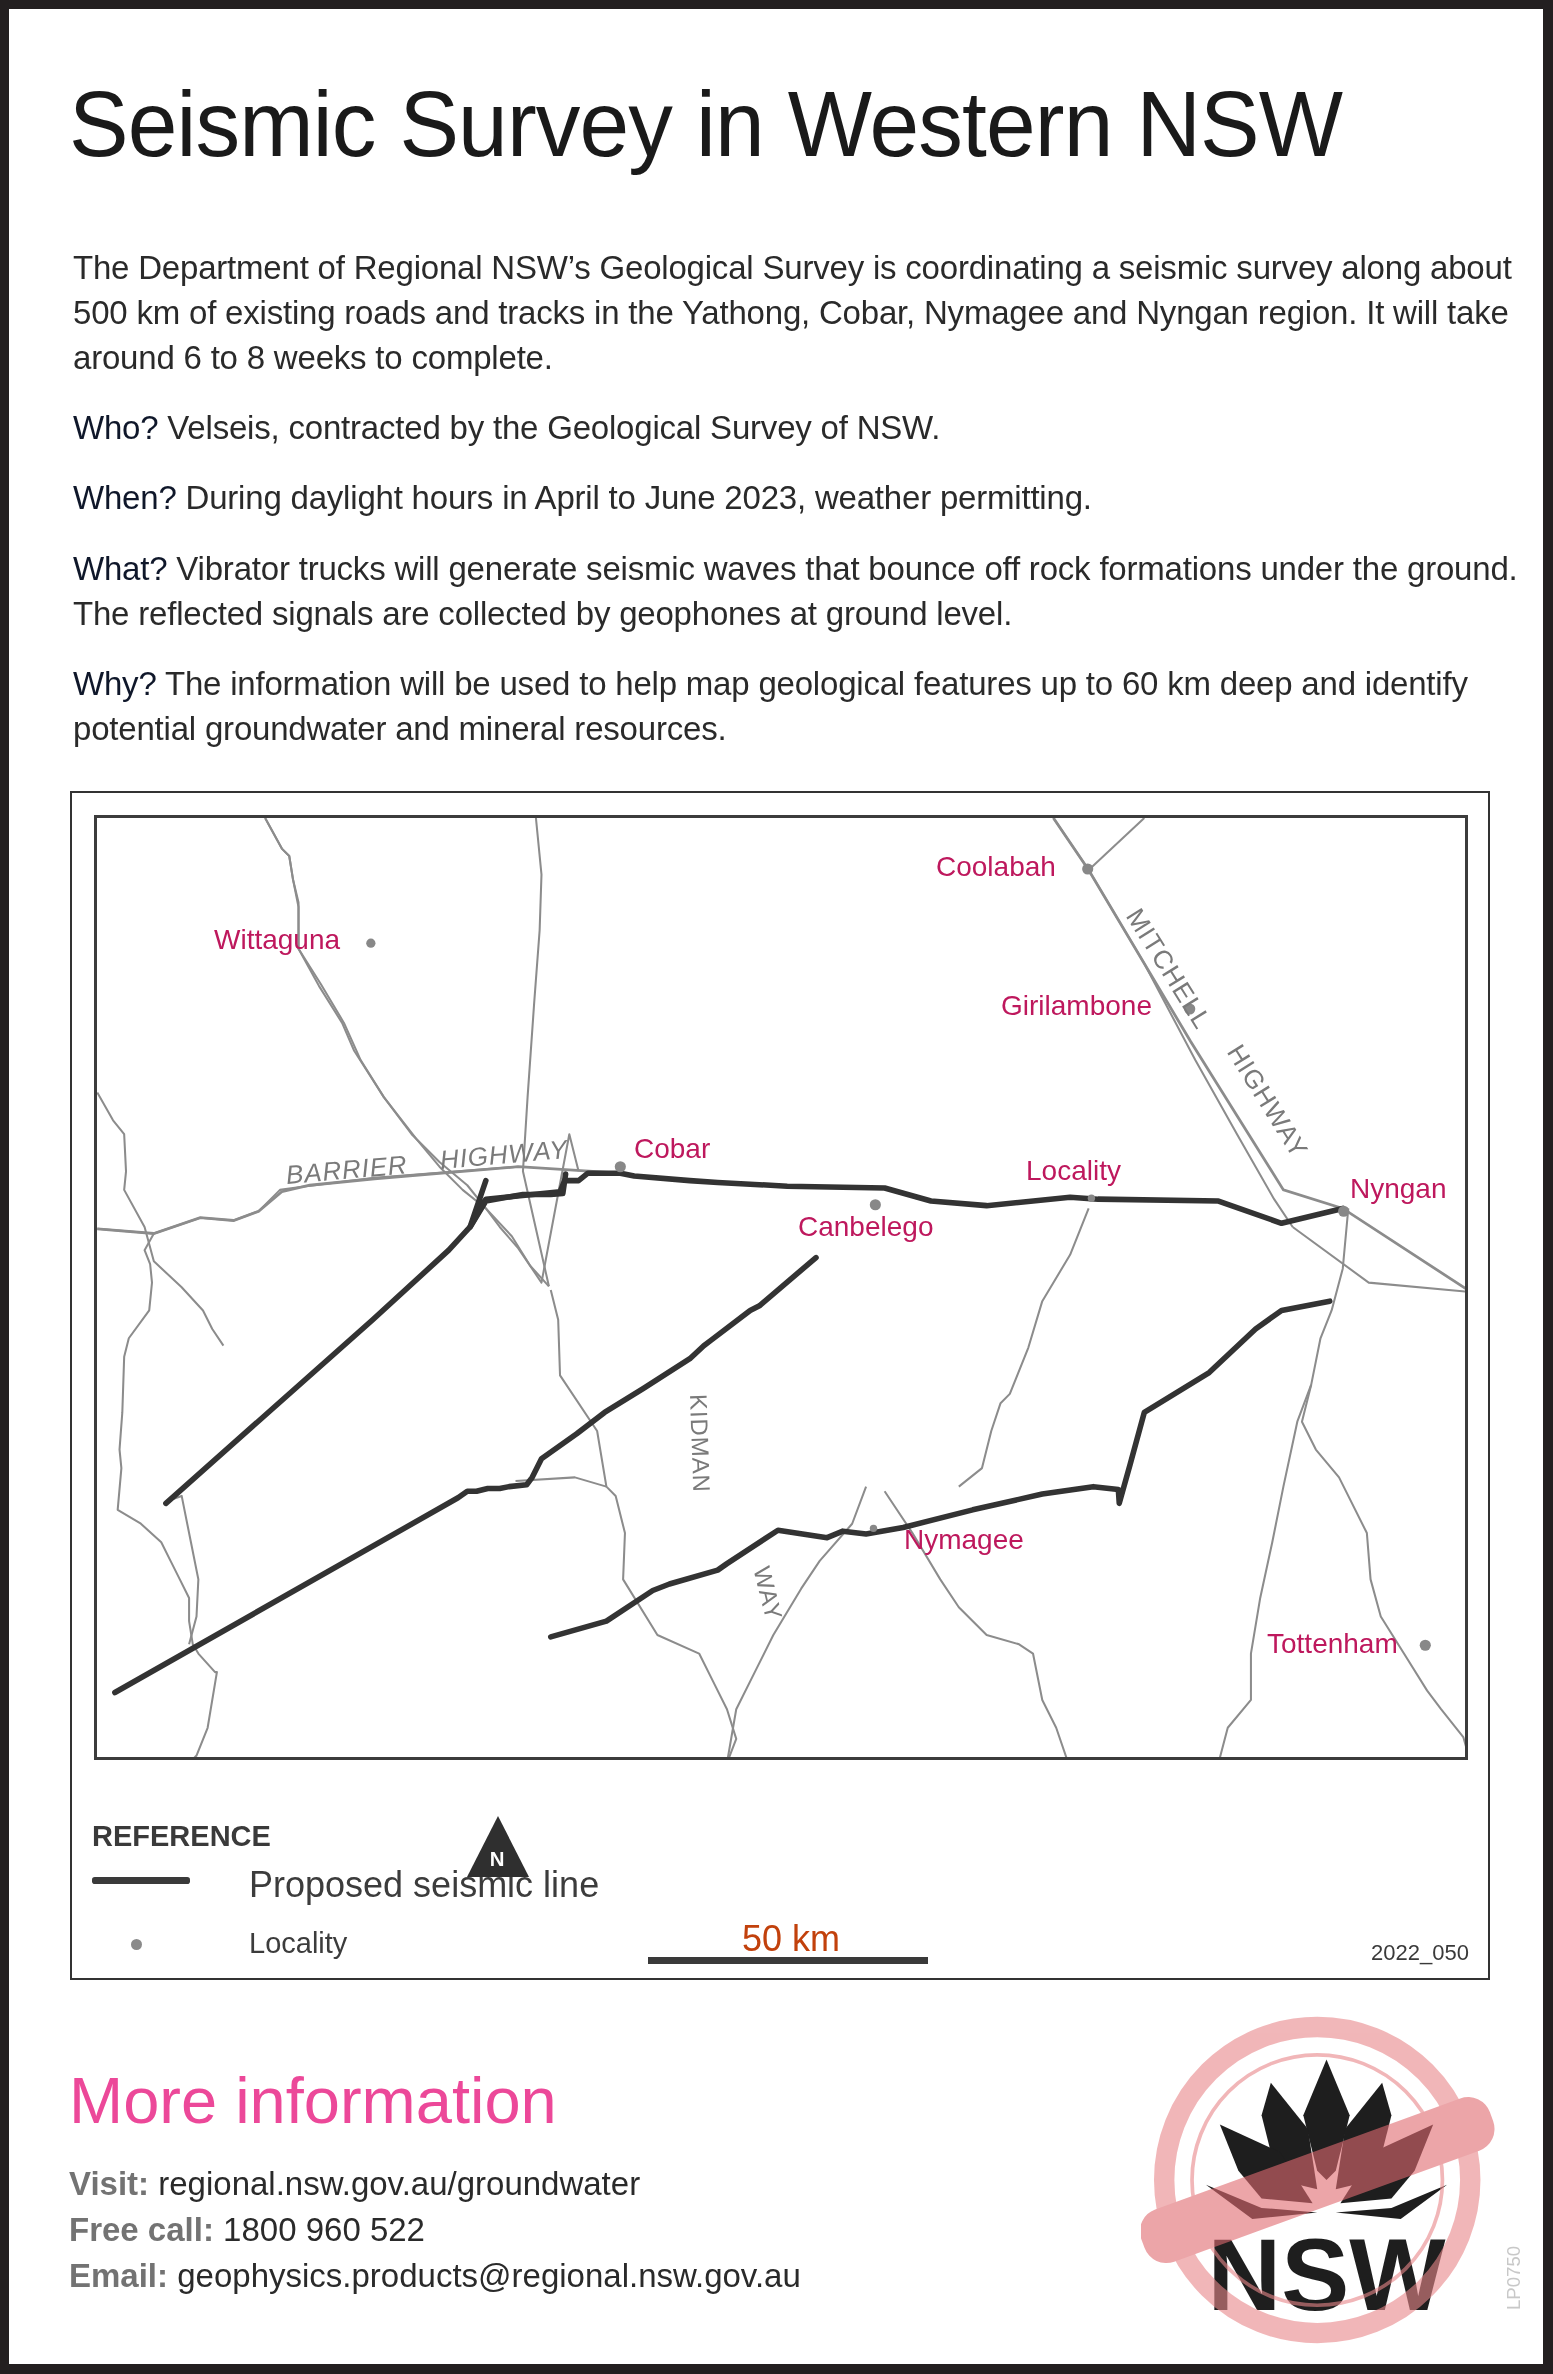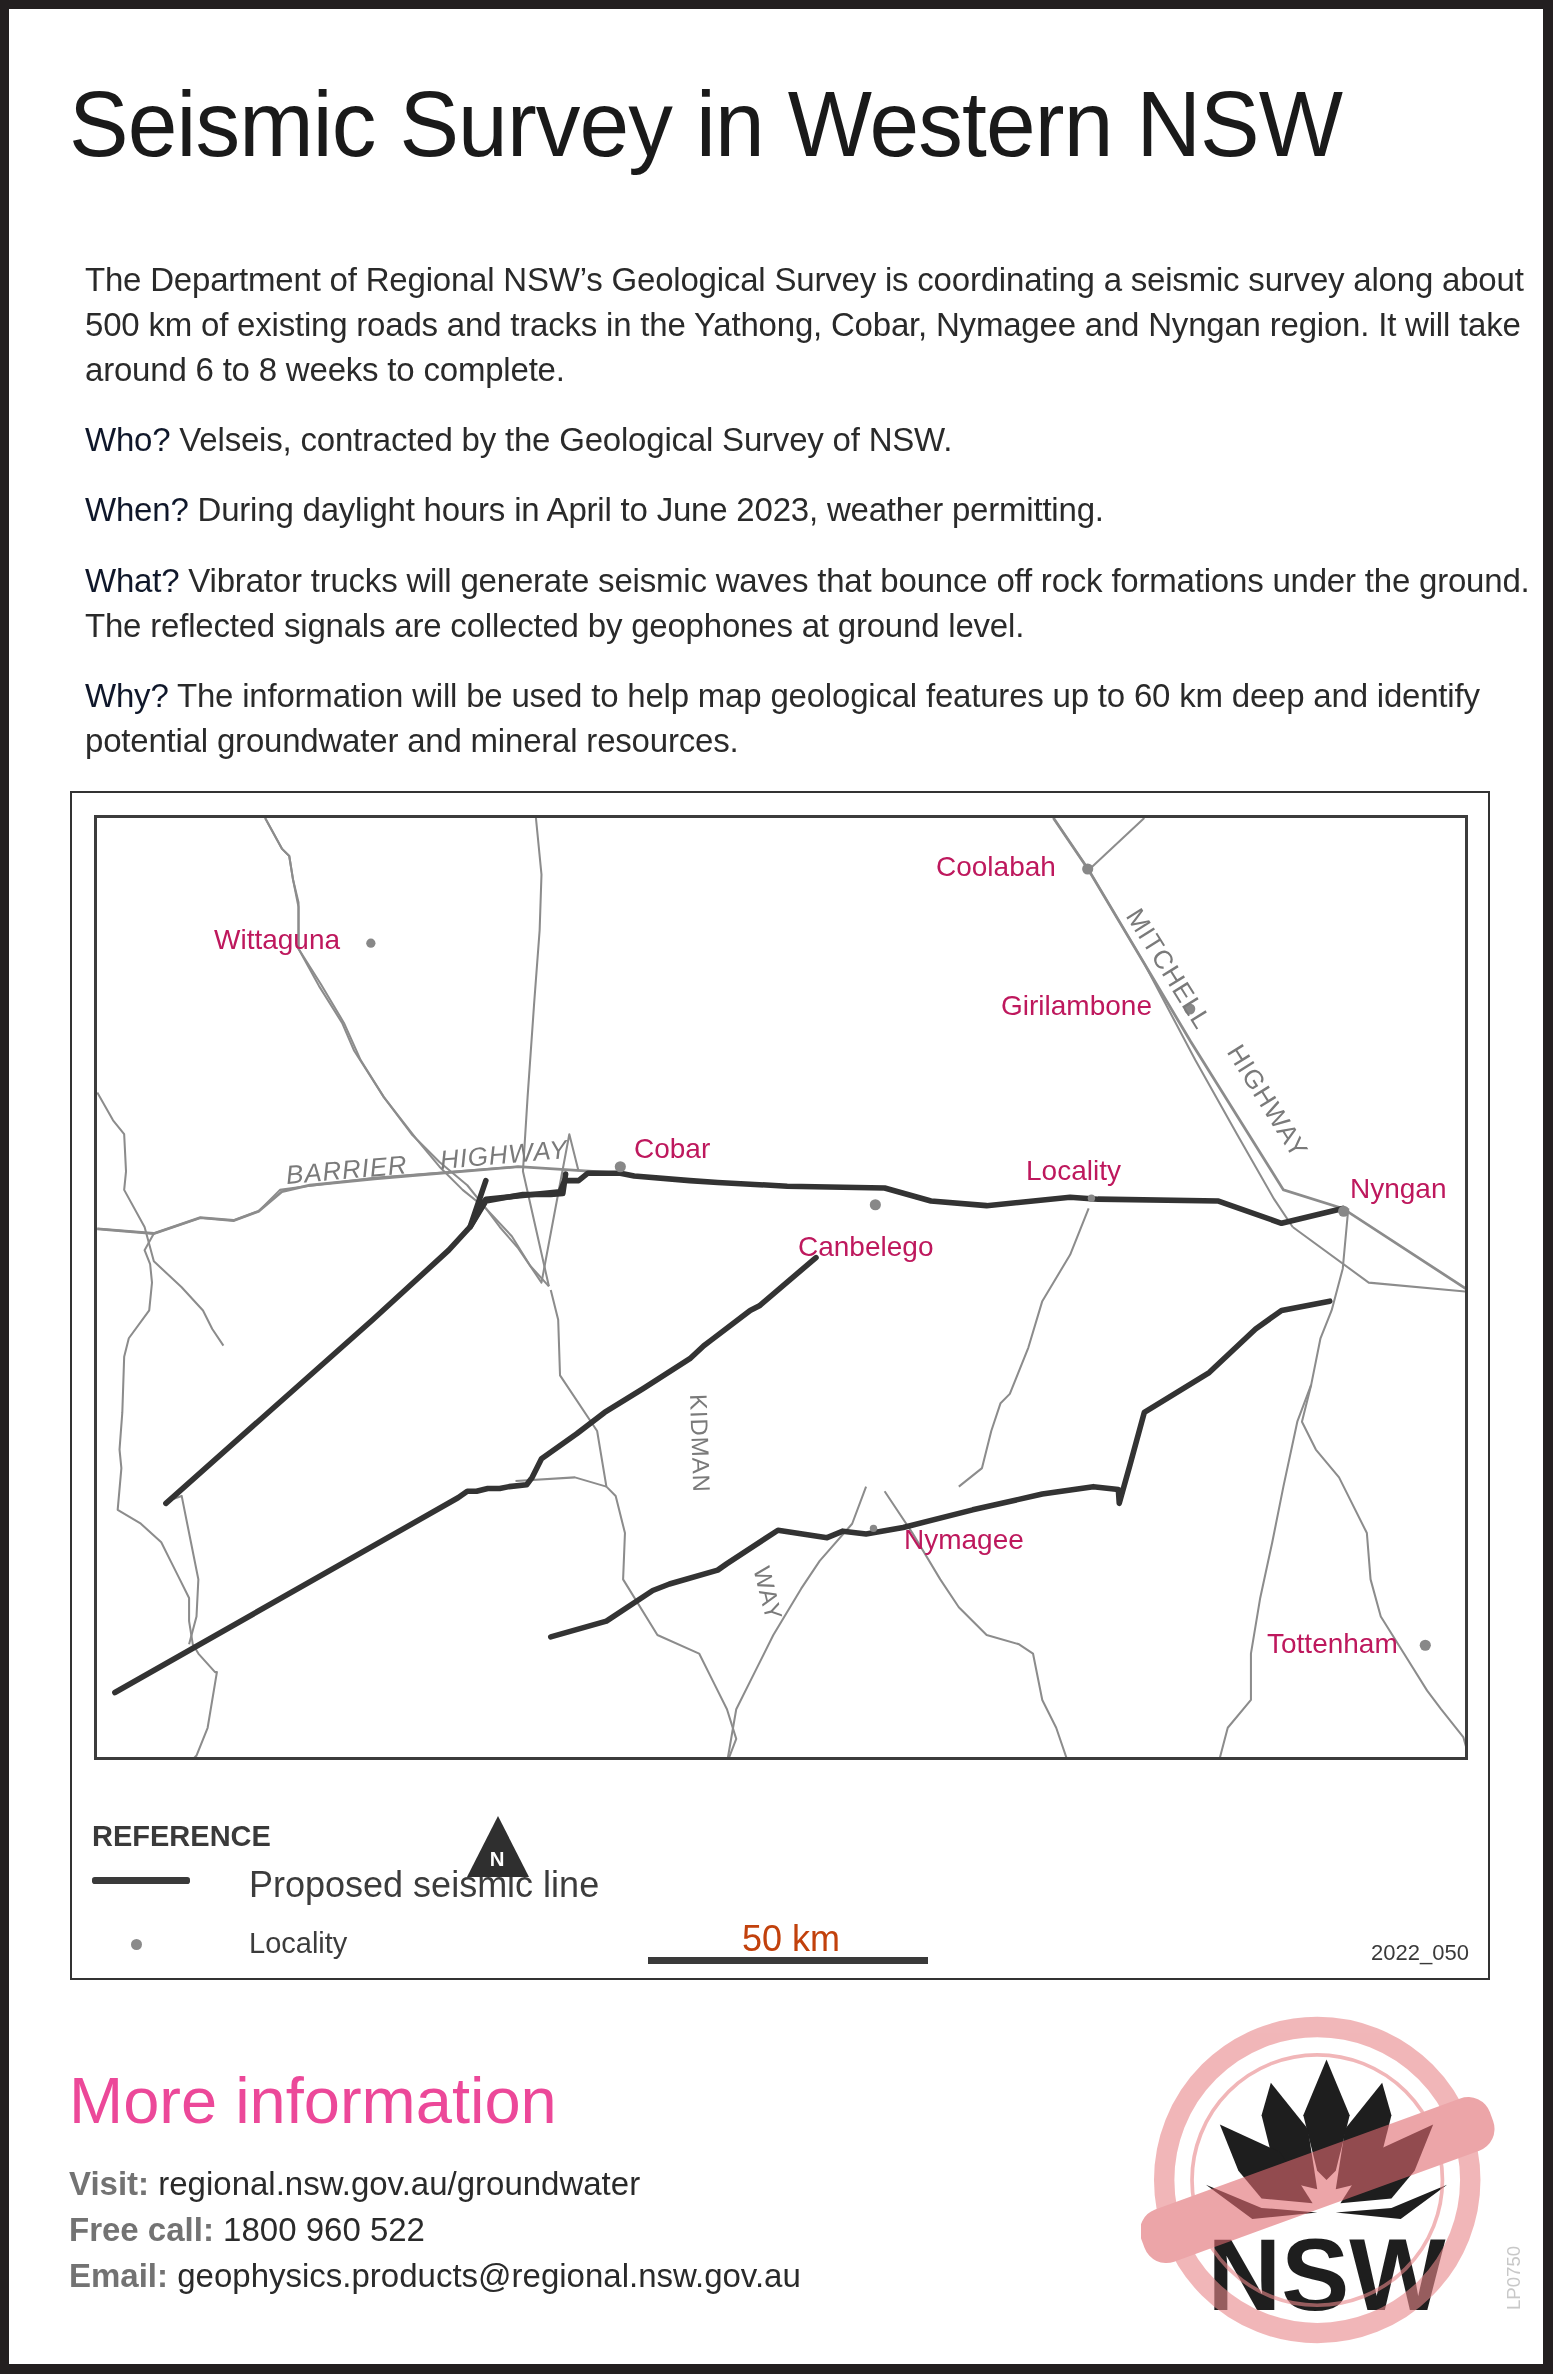--- a/index.html
+++ b/index.html
@@ -1,19 +1,19 @@
 <!DOCTYPE html>
 <html style="font-size:15px"><head>
 <meta charset="utf-8">
 <style>
   html, body { margin:0; padding:0; background:#fff; }
   body { width:1554px; height:2375px; position:relative; overflow:hidden; font-family:"Liberation Sans", sans-serif; color:#1e1e1e; }
   .page-frame { position:absolute; left:0; top:0; width:1554px; height:2375px; box-sizing:border-box; border:9.3px solid #231f20; border-right-width:11px; border-bottom-width:11px; }
   .title { position:absolute; left:69px; top:78px; font-size:93px; font-weight:normal; letter-spacing:-0.9px; margin:0; line-height:1; color:#1a1a1a; font-family:"Liberation Sans", sans-serif; transform:scaleX(0.96); transform-origin:left; }
-  .para { position:absolute; left:69px; width:1447px; font-size:33px; line-height:45px; color:#2a2a2a; margin:16px; letter-spacing:-0.2px; }
+  .para { position:absolute; left:69px; width:1447px; font-size:33px; line-height:45px; color:#2a2a2a; margin:4px; letter-spacing:-0.2px; }
   .para b { font-weight:normal; color:#0f172a; }
   .map-outer { position:absolute; left:70px; top:791px; width:1420px; height:1189px; box-sizing:border-box; border:2.8px solid #333; }
   .map-inner { position:absolute; left:94px; top:815px; width:1374px; height:945px; box-sizing:border-box; border:3.7px solid #3c3c3c; overflow:hidden; }
   .map-svg { position:absolute; left:0; top:0; }
   .place { position:absolute; font-size:28px; color:#be185d; white-space:nowrap; line-height:1; }
   .road-label { position:absolute; font-size:26px; color:#7a7a7a; font-style:italic; white-space:nowrap; line-height:1; transform-origin:left center; letter-spacing:0.9px; }
   .road-label.upright { font-style:normal; }
   .legend-title { position:absolute; left:92px; top:1820px; font-size:29px; font-weight:bold; color:#3a3a3a; }
   .legend-line { position:absolute; left:92px; top:1877px; width:98px; height:6.5px; background:#3a3a3a; border-radius:2.8px; }
   .legend-line-label { position:absolute; left:249px; top:1864px; font-size:36px; color:#3c3c3c; }
@@ -91,21 +91,21 @@
     </g>
   </svg>
 </div>
 
 <span class="place" style="left:214px;top:926px;">Wittaguna</span>
 <span class="place" style="left:936px;top:853px;">Coolabah</span>
 <span class="place" style="left:1001px;top:992px;">Girilambone</span>
 <span class="place" style="left:634px;top:1135px;">Cobar</span>
 <span class="place" style="left:1026px;top:1157px;">Locality</span>
 <span class="place" style="left:1350px;top:1175px;">Nyngan</span>
-<span class="place" style="left:798px;top:1213px;margin-top:20px;">Canbelego</span>
+<span class="place" style="left:798px;top:1213px;">Canbelego</span>
 <span class="place" style="left:904px;top:1526px;">Nymagee</span>
 <span class="place" style="left:1267px;top:1630px;">Tottenham</span>
 
 <span class="road-label" style="left:286px;top:1162px;transform:rotate(-5deg);">BARRIER</span>
 <span class="road-label" style="left:440px;top:1147px;transform:rotate(-5deg);">HIGHWAY</span>
 <span class="road-label upright" style="left:1133px;top:898px;transform:rotate(58deg);">MITCHELL</span>
 <span class="road-label upright" style="left:1234px;top:1034px;transform:rotate(58deg);">HIGHWAY</span>
 <span class="road-label upright" style="left:698px;top:1382px;transform:rotate(88deg);font-size:24px;">KIDMAN</span>
 <span class="road-label upright" style="left:761px;top:1555px;transform:rotate(76deg);font-size:24px;">WAY</span>
 

